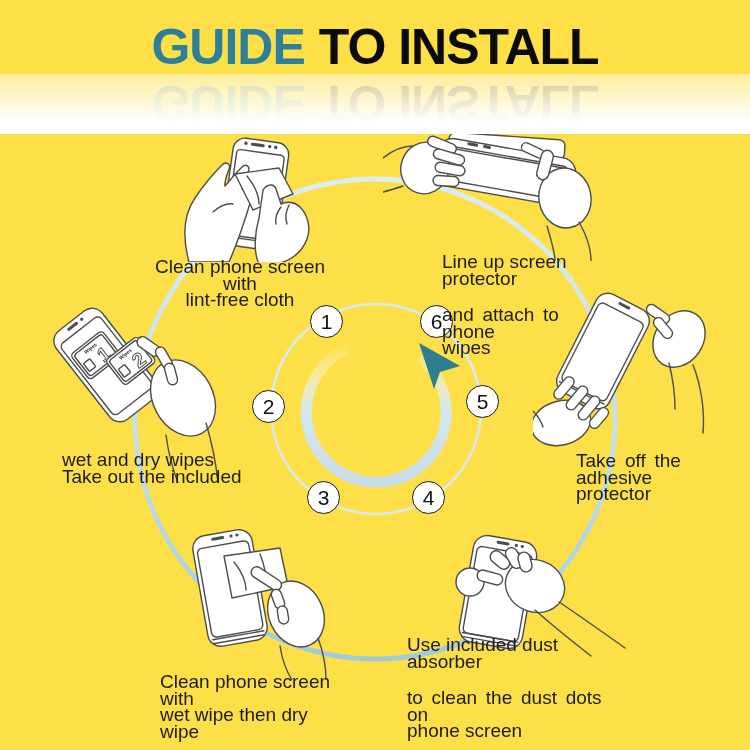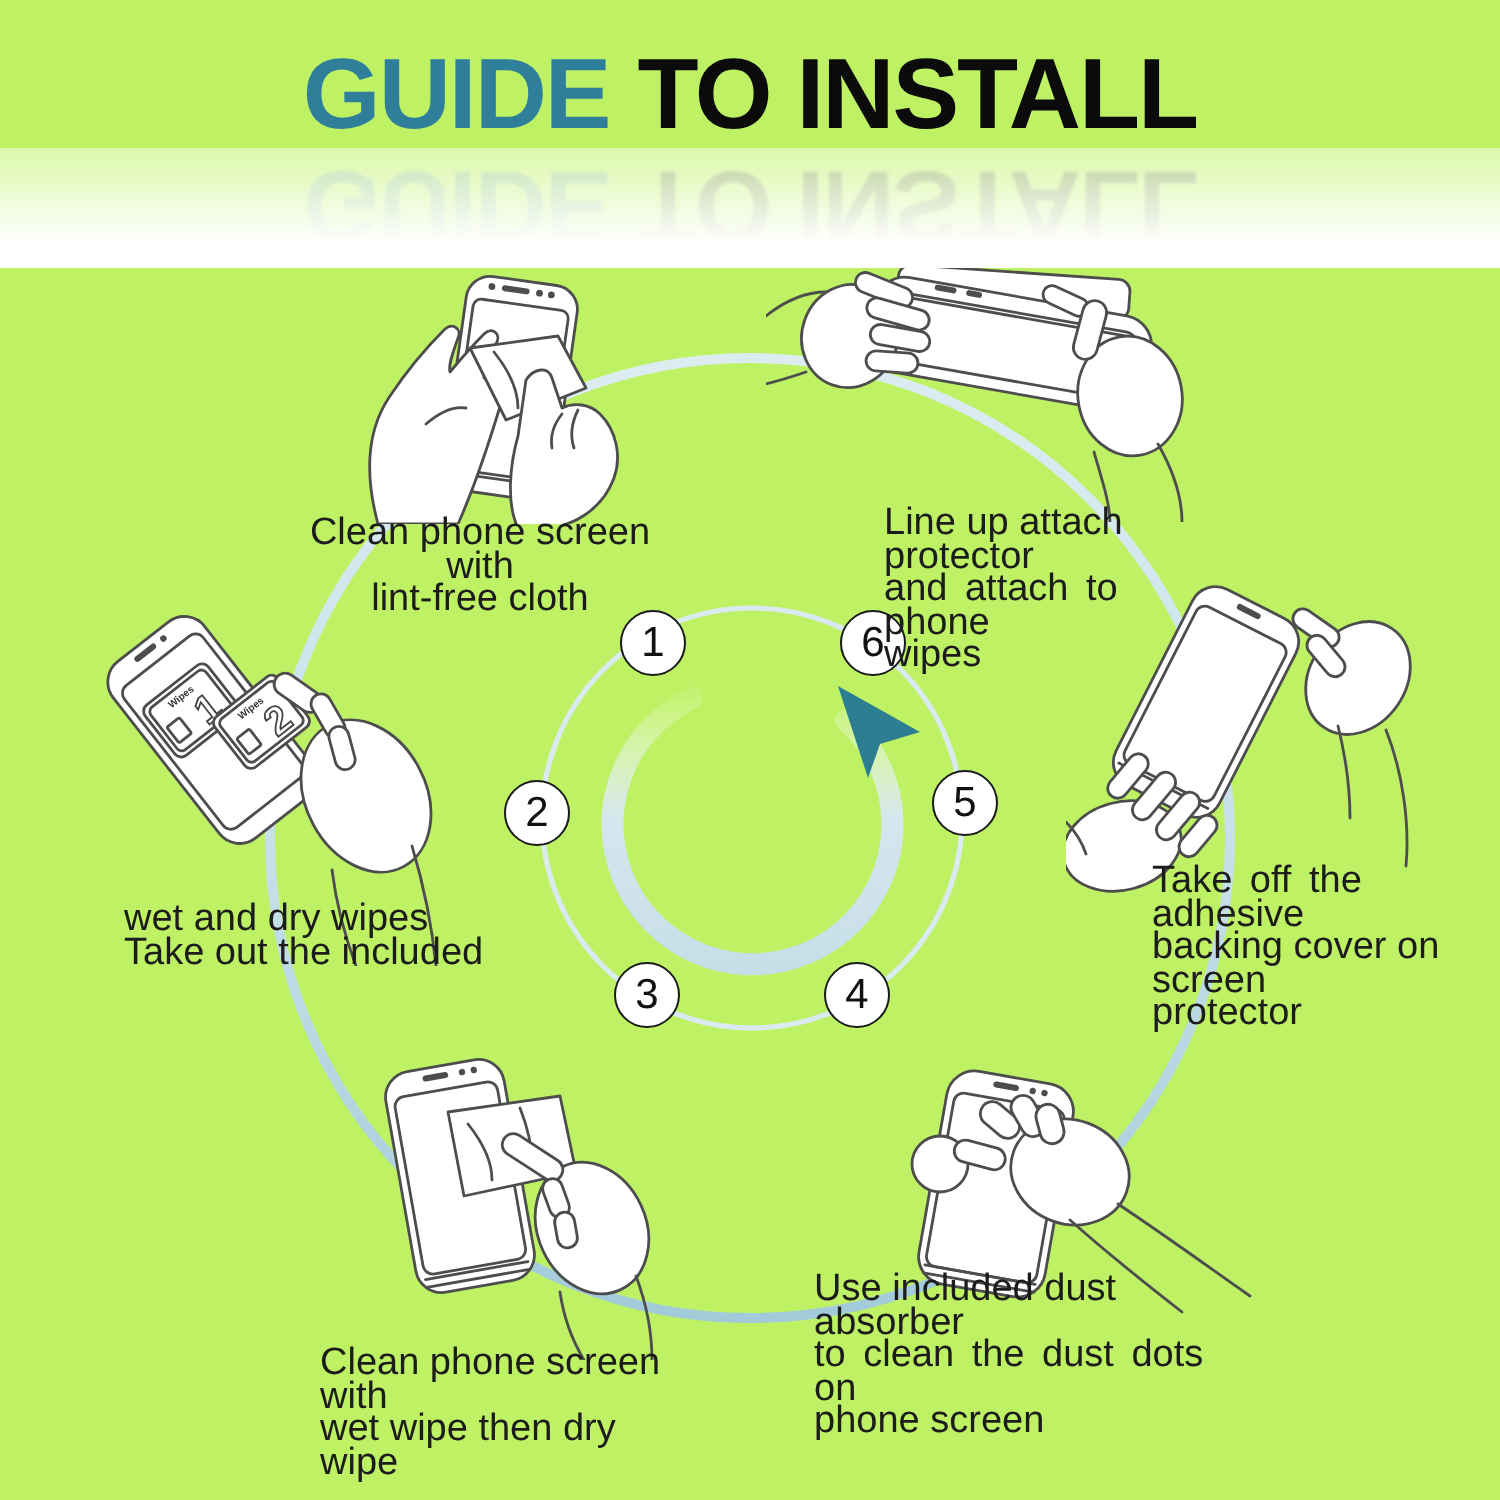--- a/index.html
+++ b/index.html
@@ -1,35 +1,35 @@
 <!DOCTYPE html>
 <html><head>
 <meta charset="utf-8">
 <style>
   html,body{margin:0;padding:0;background:#fff;}
-  #canvas{position:relative;width:750px;height:750px;background:#bef264;overflow:hidden;
+  #canvas{position:relative;width:750px;height:750px;background:#fde047;overflow:hidden;
           font-family:"Liberation Sans",sans-serif;}
   
   .title-wrap{position:absolute;left:0;top:18px;width:750px;text-align:center;z-index:6;}
   .title{font-size:50px;font-weight:800;letter-spacing:-1px;color:#0b0b0b;white-space:nowrap;}
   .title .accent{color:#2f7f9b;}
   .title .rest{margin-left:14px;}
   .title.reflection{position:absolute;left:0;top:56px;width:750px;
         transform:scaleY(-1);opacity:.32;filter:blur(.7px);}
   .refl-fade{position:absolute;left:0;top:74px;width:750px;height:60px;z-index:7;
         background:linear-gradient(to bottom,rgba(255,255,255,.45) 0%,#ffffff 80%);}
   
   .layer{position:absolute;left:0;top:0;}
   .badge{position:absolute;width:31px;height:31px;border:1.7px solid #1a1a1a;border-radius:50%;
          background:#fff;display:flex;align-items:center;justify-content:center;
          font-size:21px;color:#111;z-index:5;}
   
   .caption{position:absolute;font-size:19px;line-height:16.5px;color:#1c1c1c;z-index:5;}
   .caption.center{text-align:center;}
-  .caption .wide{word-spacing:3.5px;}
+  .caption .wide{word-spacing:3.5px;margin-top:20px;}
   
   .ill{position:absolute;z-index:3;}
   .ill *{vector-effect:none;}
   .ln{fill:#ffffff;stroke:#4d4d4d;stroke-width:1.4;stroke-linejoin:round;stroke-linecap:round;}
   .st{fill:none;stroke:#4d4d4d;stroke-width:1.4;stroke-linejoin:round;stroke-linecap:round;}
   .dk{fill:#4d4d4d;stroke:none;}
 </style>
 </head>
 <body>
 
@@ -211,31 +211,30 @@
   <div class="badge" style="left:252px;top:390px">2</div>
   <div class="badge" style="left:466px;top:385px">5</div>
   <div class="badge" style="left:307px;top:481px">3</div>
   <div class="badge" style="left:412px;top:481px">4</div>
 
   <div class="caption center" style="left:150px;top:259px;width:180px">
     <div>Clean phone screen with</div>
     <div>lint-free cloth</div>
   </div>
   <div class="caption" style="left:442px;top:254px;width:175px">
-    <div>Line up attach protector</div>
+    <div>Line up screen protector</div>
     <div class="wide">and attach to phone</div>
     <div>wipes</div>
   </div>
   <div class="caption" style="left:62px;top:452px;width:180px">
     <div>wet and dry wipes</div>
     <div>Take out the included</div>
   </div>
   <div class="caption" style="left:576px;top:433px;width:175px">
     <div class="wide">Take off the adhesive</div>
-    <div>backing cover on screen</div>
     <div>protector</div>
   </div>
   <div class="caption" style="left:160px;top:674px;width:180px">
     <div>Clean phone screen with</div>
     <div>wet wipe then dry wipe</div>
   </div>
   <div class="caption" style="left:407px;top:637px;width:195px">
     <div>Use included dust absorber</div>
     <div class="wide">to clean the dust dots on</div>
     <div>phone screen</div>

